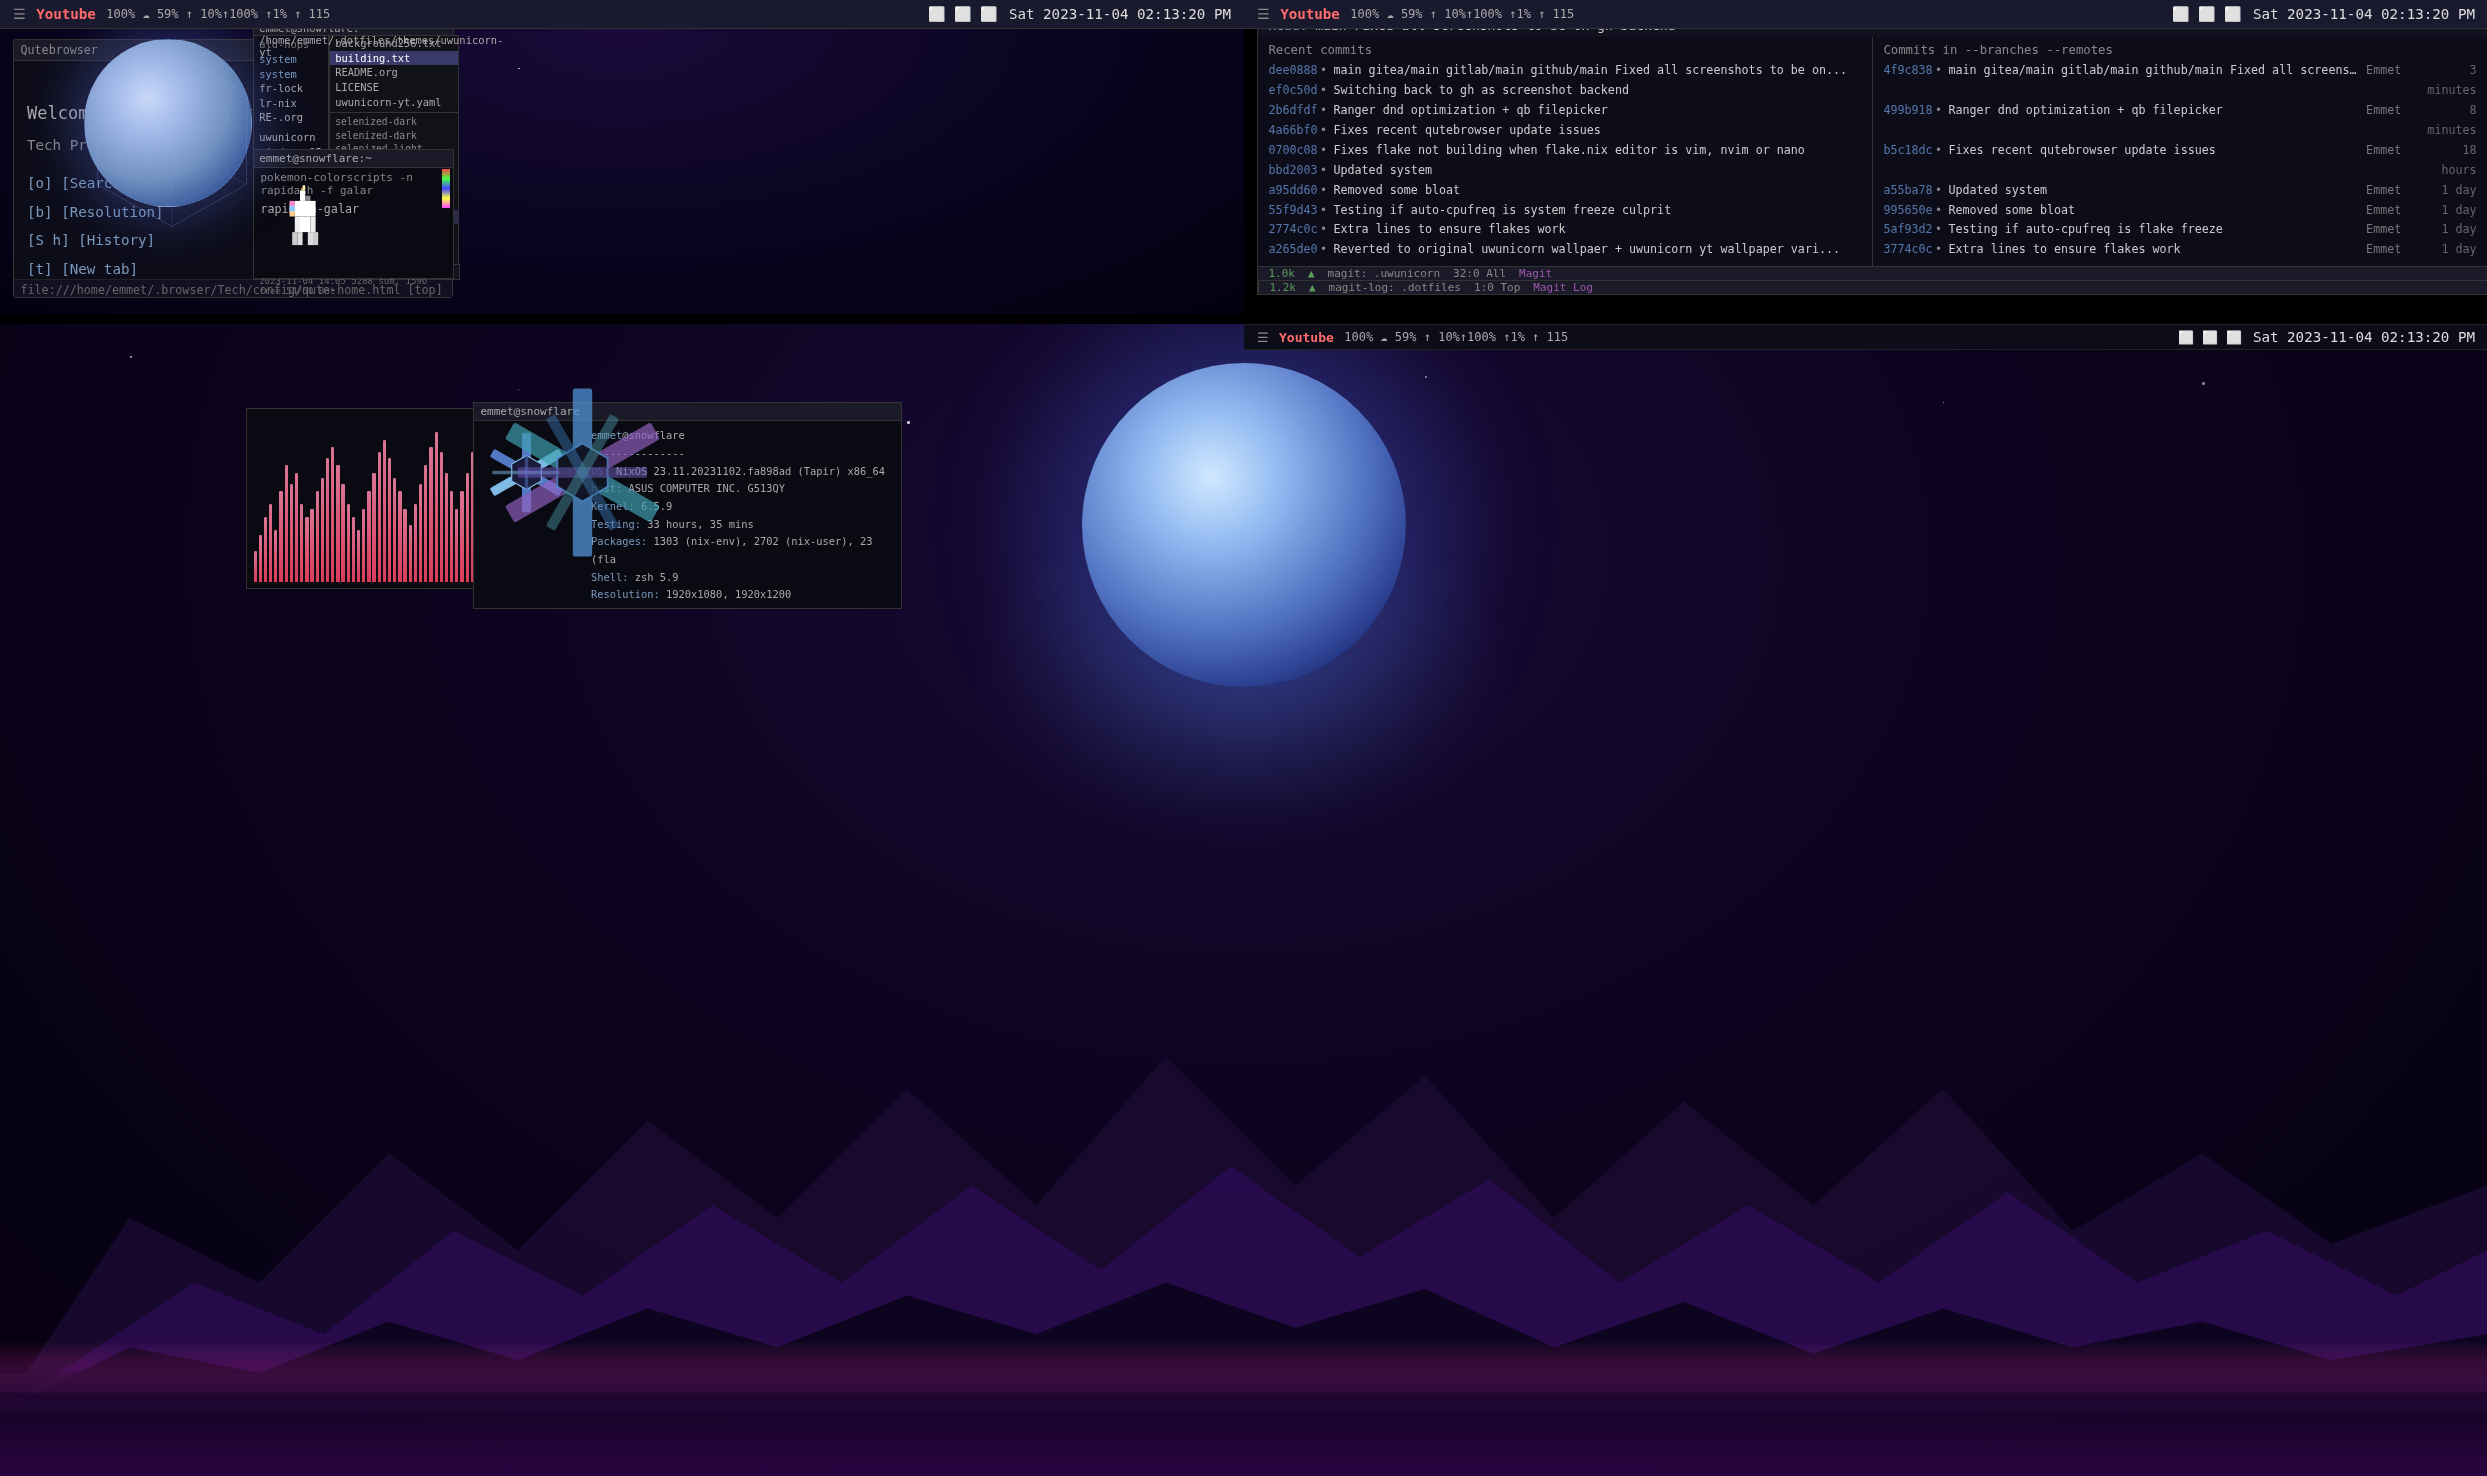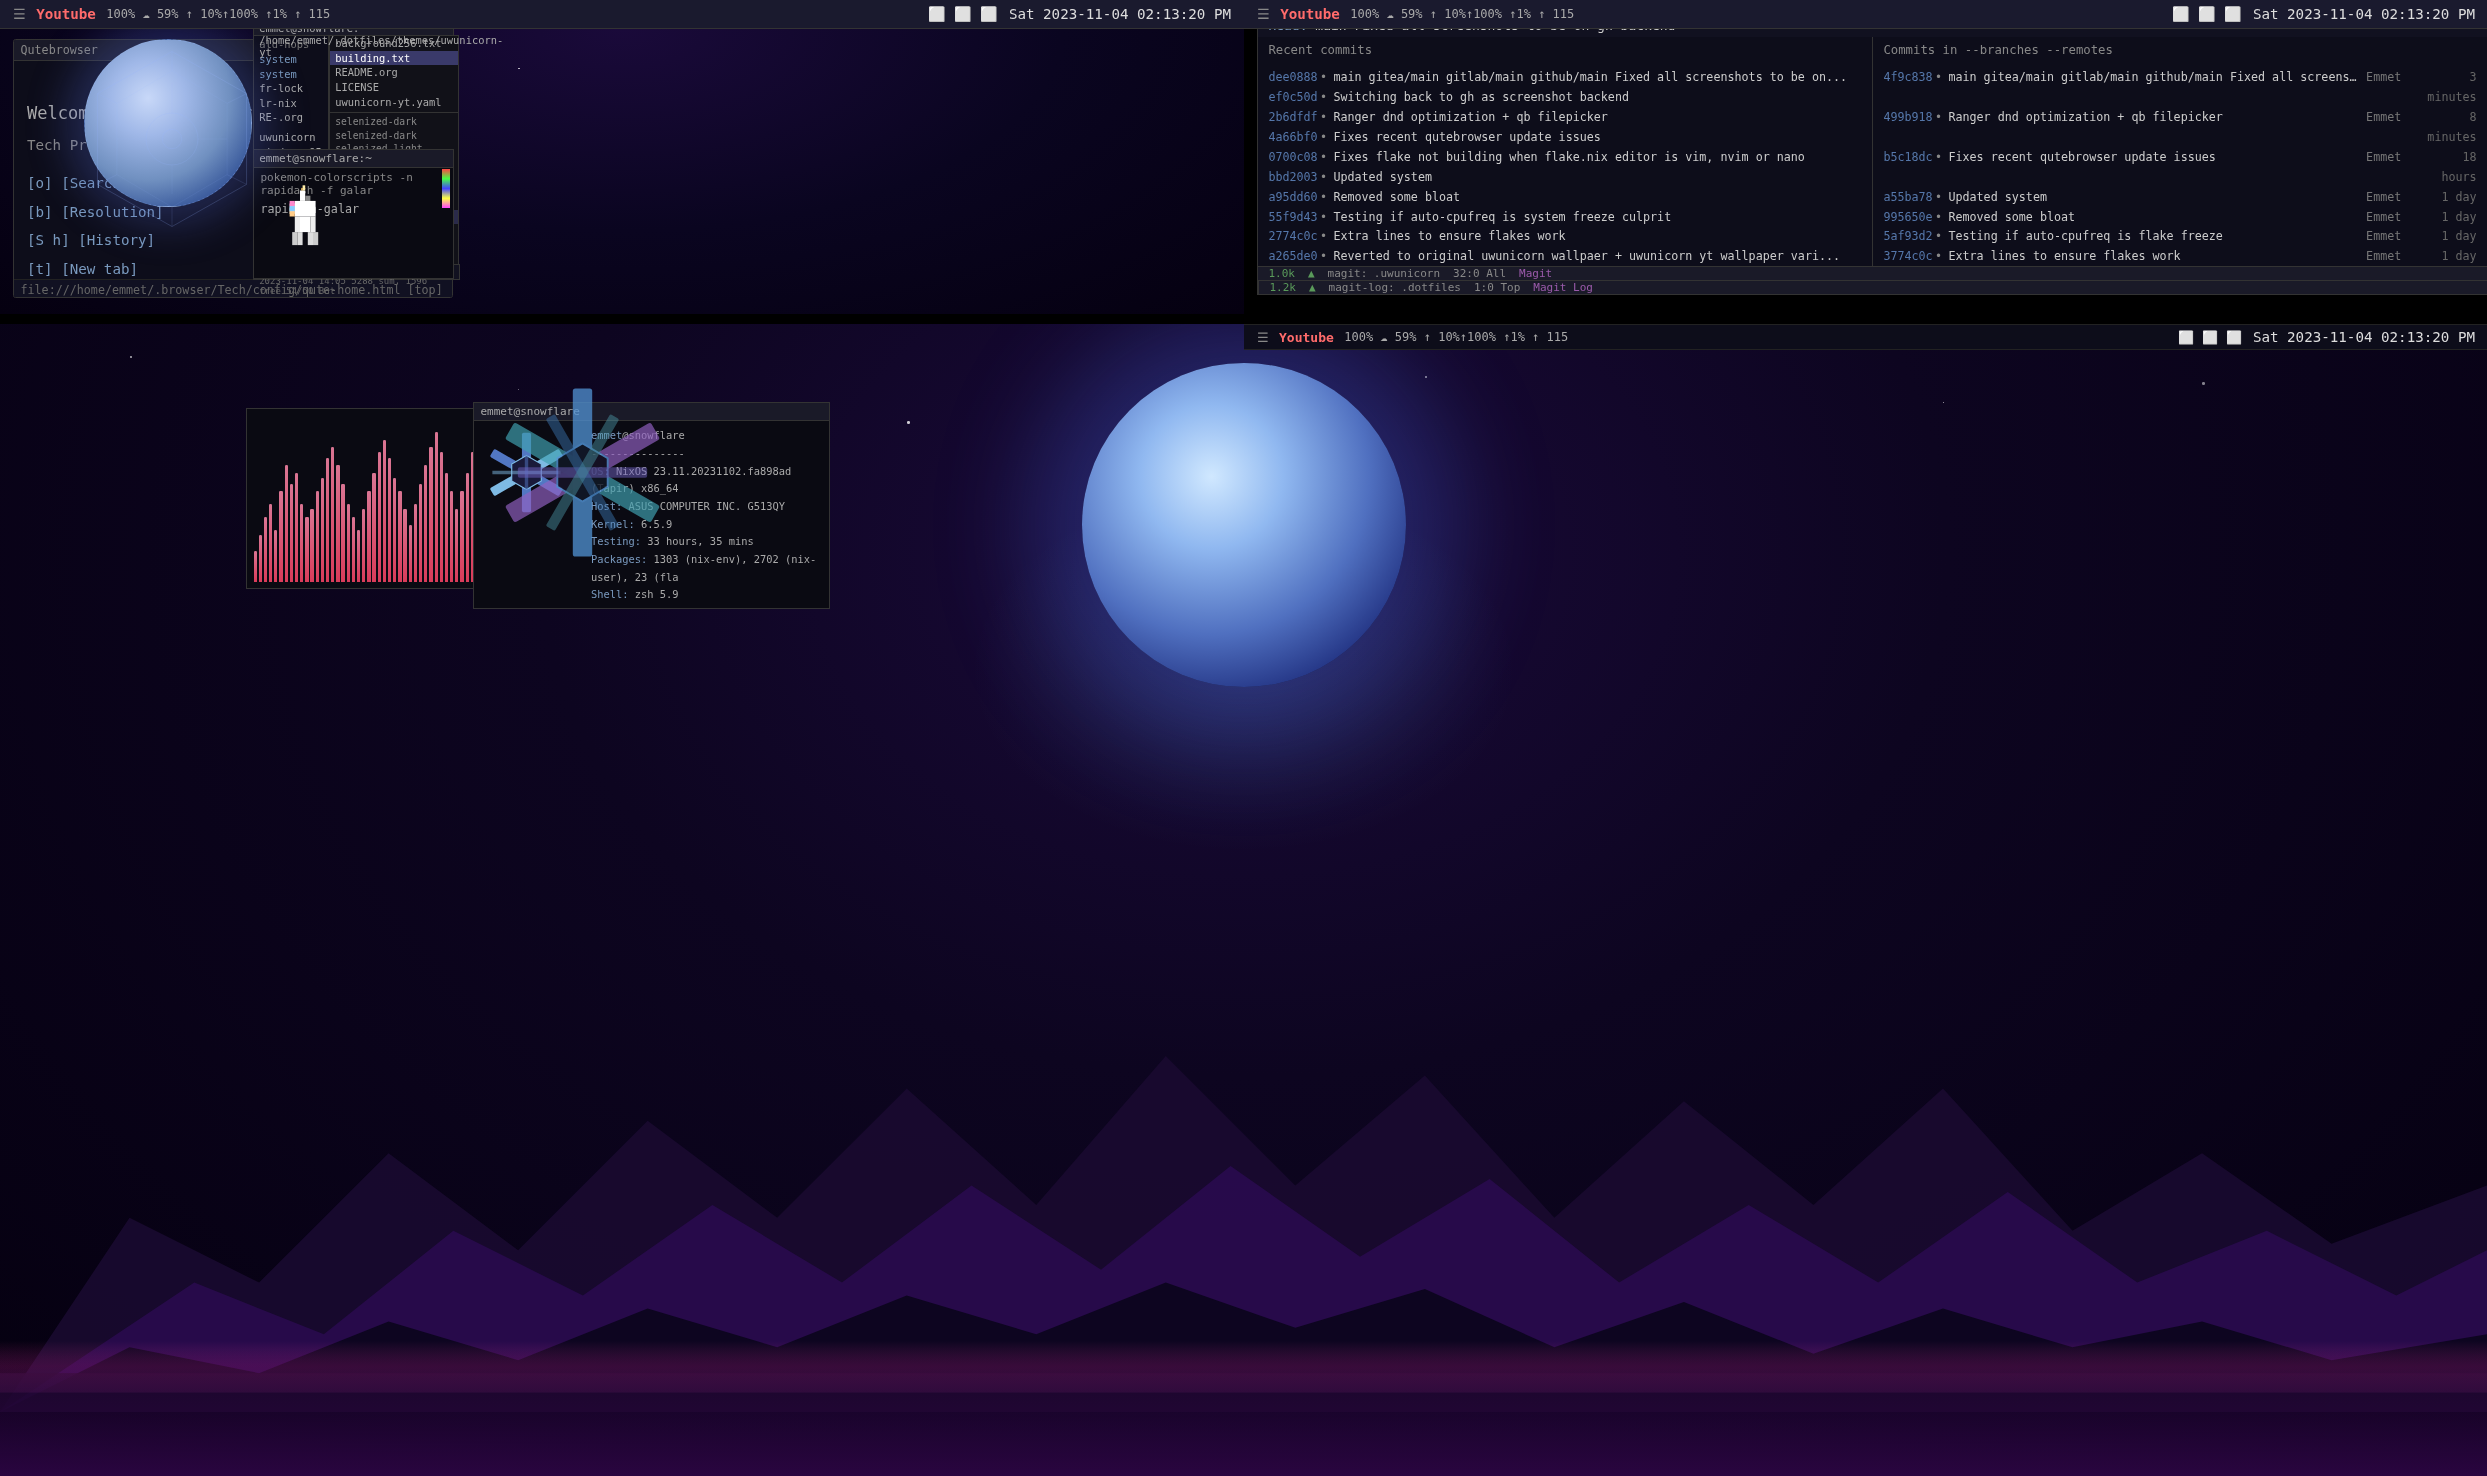--- a/index.html
+++ b/index.html
@@ -168,21 +168,21 @@
     }
     .git-right {
       width: 615px;
       border-left: 0.6px solid #333;
       padding: 6.5px 10.4px;
       overflow: hidden;
     }
     .git-section-title {
       color: #888;
       font-size: 12.3px;
-      margin-bottom: 11px;
+      margin-bottom: 4px;
     }
     .git-commit-row {
       display: flex;
       font-size: 11.7px;
       line-height: 1.7;
       color: #aaa;
       gap: 6.5px;
     }
     .git-hash { color: #5577aa; width: 45px; flex-shrink: 0; }
     .git-bullet { color: #888; }
@@ -243,21 +243,21 @@
       flex: 1;
       background: linear-gradient(to top, #ff4466, #ff88aa);
       border-radius: 1.3px 1.3px 0 0;
       opacity: 0.85;
     }
 
     
     .neofetch-window {
       position: absolute;
       top: 402px; left: 473px;
-      width: 357px;
+      width: 429px;
       height: 207px;
       background: #0a0a12;
       border: 0.6px solid #333;
       overflow: hidden;
     }
     .neofetch-header {
       background: #1a1a28;
       padding: 1.9px 6.5px;
       color: #aaa;
       font-size: 11px;

